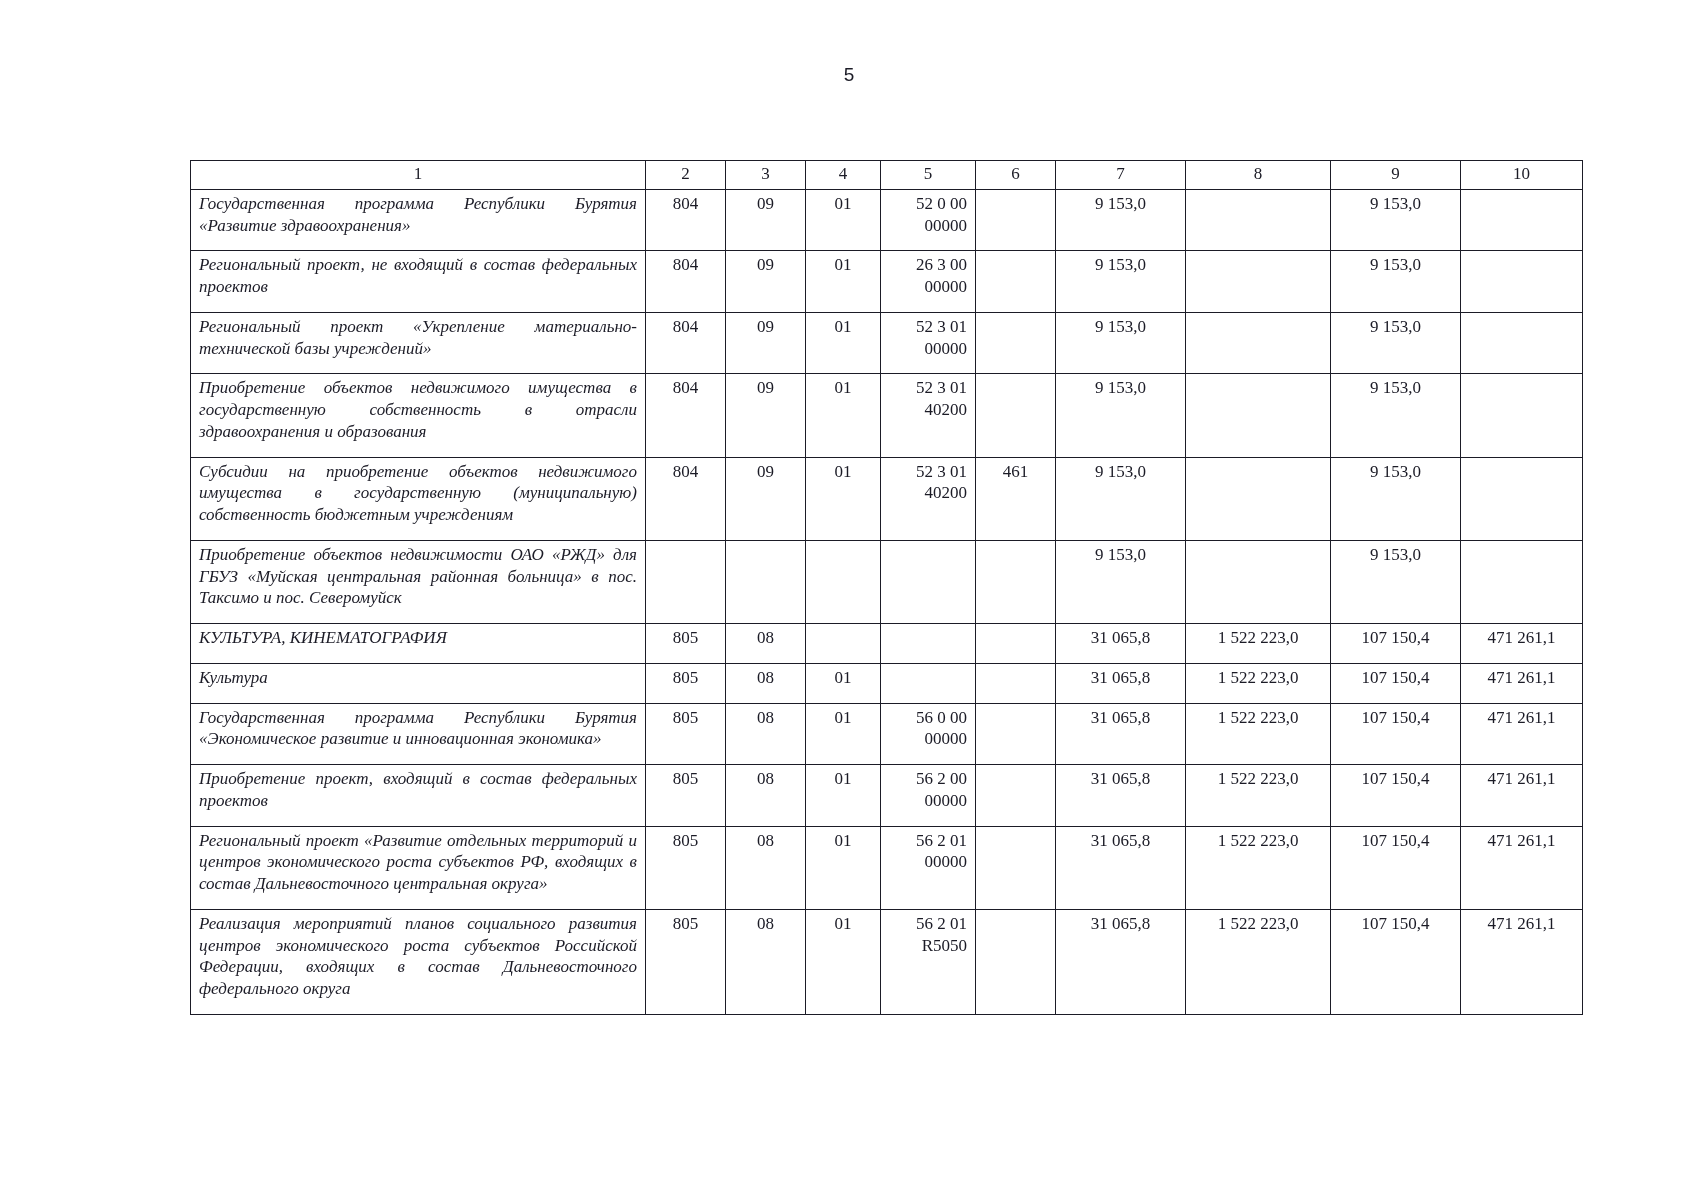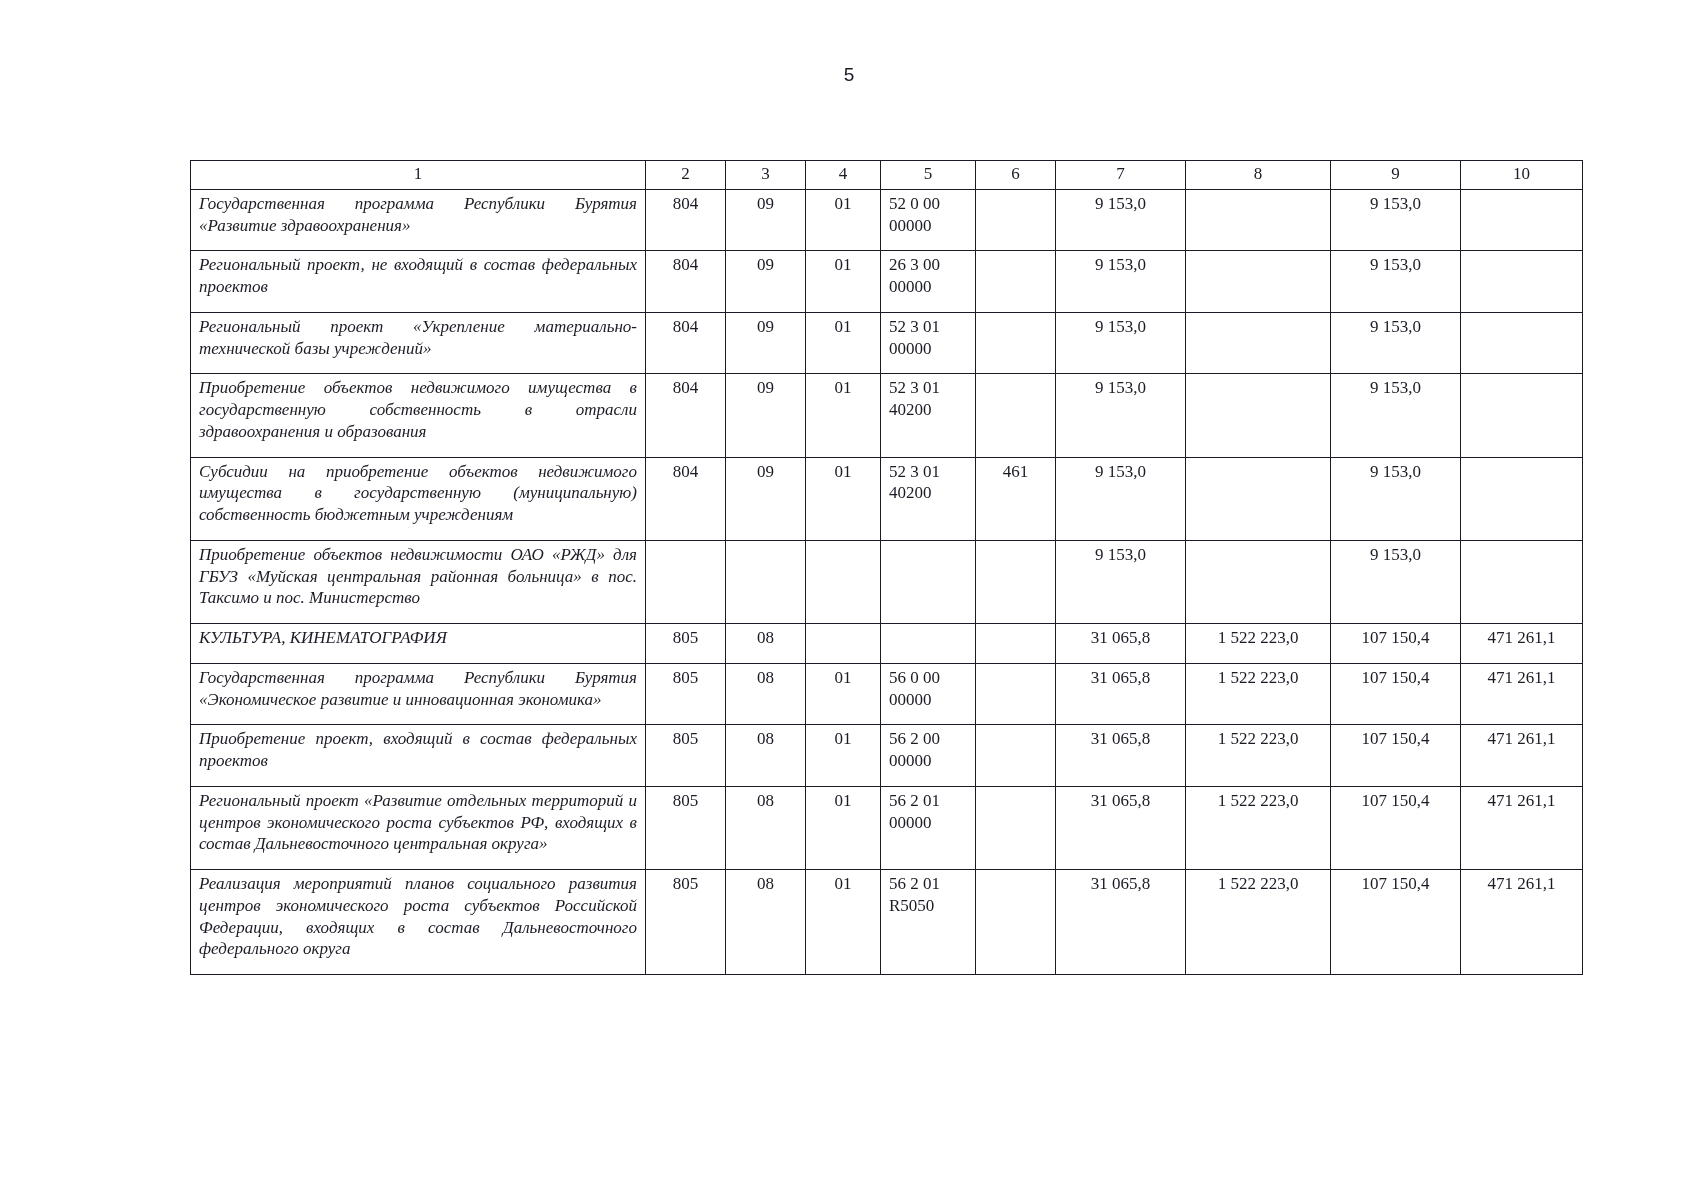--- a/index.html
+++ b/index.html
@@ -61,21 +61,21 @@
     padding: 3px 8px 14px 8px;
   }
   td.cell-name {
     text-align: justify;
     padding-left: 12px;
     padding-right: 10px;
     hyphens: auto;
     font-style: italic;
   }
   td.cell-code {
-    text-align: left;
+    text-align: right;
     white-space: pre-line;
   }
   td.cell-num {
     text-align: center;
     white-space: nowrap;
   }
 </style>
 </head>
 <body>
 
@@ -169,36 +169,48 @@
           <td class="cell-num">01</td>
           <td class="cell-code">52 3 01
 40200</td>
           <td class="cell-num">461</td>
           <td class="cell-num">9 153,0</td>
           <td class="cell-num"></td>
           <td class="cell-num">9 153,0</td>
           <td class="cell-num"></td>
         </tr>
         <tr>
-          <td class="cell-name">Приобретение объектов недвижимости ОАО «РЖД» для ГБУЗ «Муйская центральная районная больница» в пос. Таксимо и пос. Министерство</td>
+          <td class="cell-name">Приобретение объектов недвижимости ОАО «РЖД» для ГБУЗ «Муйская центральная районная больница» в пос. Таксимо и пос. Северомуйск</td>
           <td class="cell-num"></td>
           <td class="cell-num"></td>
           <td class="cell-num"></td>
           <td class="cell-code"></td>
           <td class="cell-num"></td>
           <td class="cell-num">9 153,0</td>
           <td class="cell-num"></td>
           <td class="cell-num">9 153,0</td>
           <td class="cell-num"></td>
         </tr>
         <tr>
           <td class="cell-name">КУЛЬТУРА, КИНЕМАТОГРАФИЯ</td>
           <td class="cell-num">805</td>
           <td class="cell-num">08</td>
           <td class="cell-num"></td>
+          <td class="cell-code"></td>
+          <td class="cell-num"></td>
+          <td class="cell-num">31 065,8</td>
+          <td class="cell-num">1 522 223,0</td>
+          <td class="cell-num">107 150,4</td>
+          <td class="cell-num">471 261,1</td>
+        </tr>
+        <tr>
+          <td class="cell-name">Культура</td>
+          <td class="cell-num">805</td>
+          <td class="cell-num">08</td>
+          <td class="cell-num">01</td>
           <td class="cell-code"></td>
           <td class="cell-num"></td>
           <td class="cell-num">31 065,8</td>
           <td class="cell-num">1 522 223,0</td>
           <td class="cell-num">107 150,4</td>
           <td class="cell-num">471 261,1</td>
         </tr>
         <tr>
           <td class="cell-name">Государственная программа Республики Бурятия «Экономическое развитие и инновационная экономика»</td>
           <td class="cell-num">805</td>

